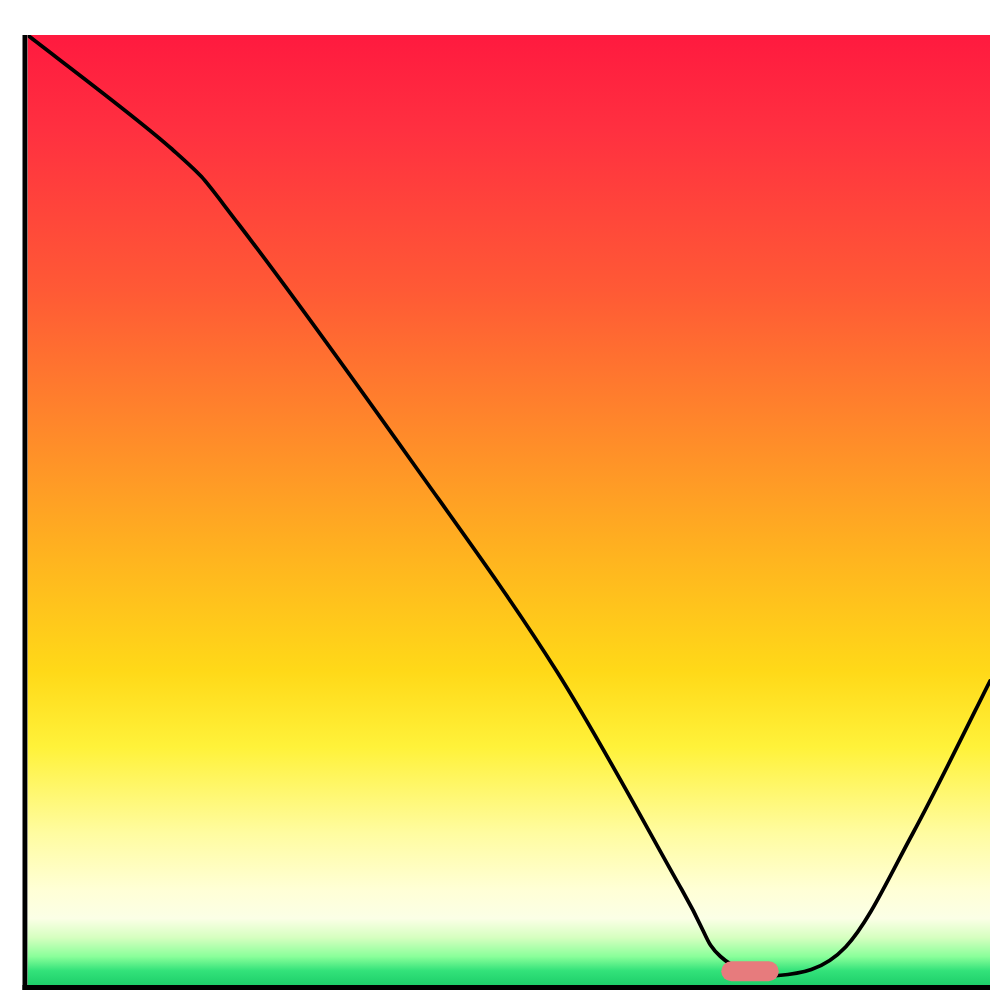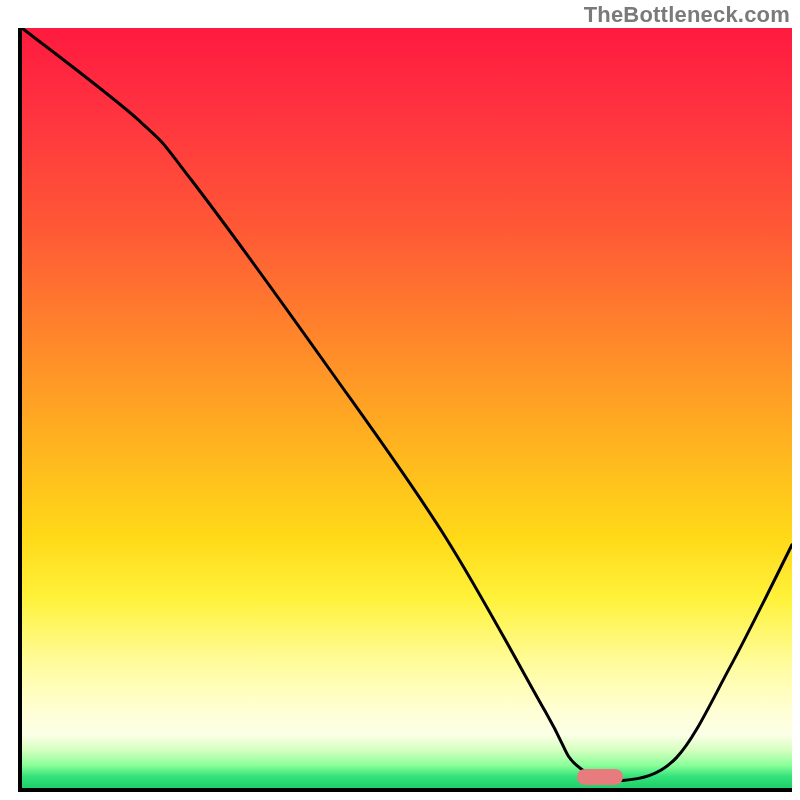--- a/index.html
+++ b/index.html
@@ -69,21 +69,20 @@
     border-radius: 8px;
     background: #e77b7d;
     transform: translate(-50%, -50%);
   }
 </style>
 </head>
 <body>
 
 <div class="stage">
 
-  <div class="watermark">TheBottleneck.com</div>
 
   <div class="plot-area">
     <div class="gradient"></div>
 
     <svg class="curve" viewBox="0 0 770 760" preserveAspectRatio="none">
       <path id="curve-path" d="M 0,0 C 19.25,15.200000000000008 87.26666666666667,65.86666666666672 115.5,91.20000000000005 C 143.73333333333335,116.53333333333337 137.31666666666666,110.20000000000002 169.4,152 C 201.48333333333335,193.79999999999998 265.65,282.4666666666666 308,341.99999999999994 C 350.35,401.5333333333333 387.5666666666667,452.2 423.50000000000006,509.2 C 459.4333333333334,566.2 501.78333333333336,646 523.6,684 C 545.4166666666666,722 541.5666666666666,725.8000000000001 554.4,737.2 C 567.2333333333333,748.6 583.9166666666667,753.6666666666666 600.6,752.4 C 617.2833333333333,751.1333333333333 636.5333333333333,748.6 654.5,729.6 C 672.4666666666667,710.6 689.15,673.8666666666667 708.4,638.4 C 727.65,602.9333333333333 759.7333333333333,537.0666666666666 770,516.8" fill="none" stroke="#000" stroke-width="3" stroke-linecap="round" stroke-linejoin="round"></path>
     </svg>
 
     <div class="marker" id="marker" style="left: 577.5px; top: 748.6px; background: rgb(231, 123, 125);"></div>
   </div>

